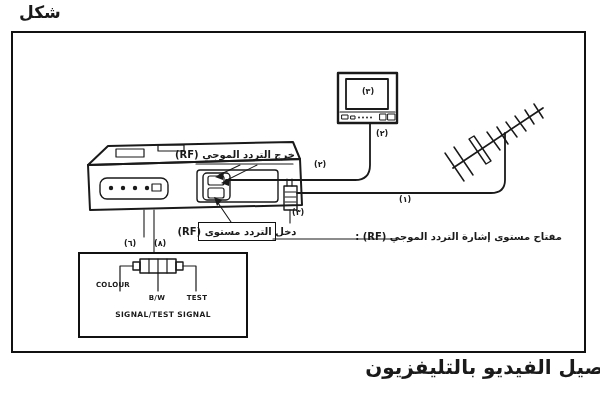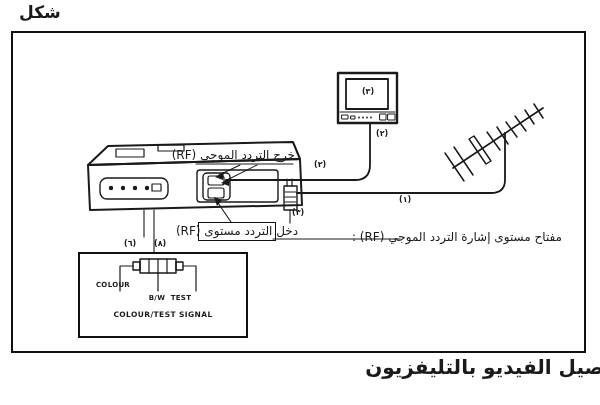--- a/index.html
+++ b/index.html
@@ -3,38 +3,38 @@
 <meta charset="utf-8">
 <style>
   html,body{margin:0;padding:0;}
   body{width:600px;height:405px;position:relative;background:#ffffff;
        font-family:"DejaVu Sans",sans-serif;color:#1a1a1a;overflow:hidden;}
   .abs{position:absolute;}
   #fig-label{left:19px;top:2px;font-size:17px;font-weight:bold;}
   #frame{left:11px;top:31px;width:571px;height:318px;border:2.5px solid #111;}
   #caption{left:0;top:355px;width:600px;text-align:right;font-size:20px;font-weight:bold;padding-left:24px;}
   #art{left:0;top:0;width:600px;height:405px;pointer-events:none;}
-  .ar-small{font-size:12px;font-weight:normal;direction:rtl;line-height:1.1;white-space:nowrap;}
+  .ar-small{font-size:10px;font-weight:bold;direction:rtl;line-height:1.1;white-space:nowrap;}
   #rf-out-label{left:191px;top:149px;width:104px;text-align:center;}
   #rf-in-label{left:198px;top:222px;width:78px;height:19px;border:1.5px solid #111;
                display:flex;align-items:center;justify-content:center;box-sizing:border-box;}
   #rf-switch-label{left:398px;top:231px;width:164px;text-align:right;}
   .callout{font-size:8px;font-weight:bold;white-space:nowrap;}
   #co-tv-screen{left:358px;top:87px;width:20px;text-align:center;}
   #co-tv-terminal{left:376px;top:129px;}
   #co-tv-cable{left:314px;top:160px;}
   #co-antenna{left:399px;top:195px;}
   #co-plug{left:292px;top:208px;}
   #co-panel-left{left:124px;top:239px;}
   #co-panel-right{left:154px;top:239px;}
   #signal-box{left:78px;top:252px;width:170px;height:86px;border:2px solid #111;box-sizing:border-box;}
   .en-small{font-size:7px;font-weight:bold;letter-spacing:0.3px;white-space:nowrap;}
   #opt-colour{left:94px;top:281px;width:38px;text-align:center;}
   #opt-bw{left:146px;top:294px;width:22px;text-align:center;}
-  #opt-test{left:168px;top:294px;width:26px;text-align:center;}
+  #opt-test{left:184px;top:294px;width:26px;text-align:center;}
   #signal-title{left:88px;top:310px;width:150px;text-align:center;font-size:7.5px;
                 font-weight:bold;letter-spacing:0.4px;}
 </style>
 </head>
 <body>
 
 <div id="fig-label" class="abs">شكل</div>
 
 <div id="frame" class="abs"></div>
 
@@ -133,15 +133,15 @@
 <div id="co-tv-cable" class="abs callout">(٢)</div>
 <div id="co-antenna" class="abs callout">(١)</div>
 <div id="co-plug" class="abs callout">(٣)</div>
 <div id="co-panel-left" class="abs callout">(٦)</div>
 <div id="co-panel-right" class="abs callout">(٨)</div>
 
 <div id="signal-box" class="abs"></div>
 <div id="opt-colour" class="abs en-small">COLOUR</div>
 <div id="opt-bw" class="abs en-small">B/W</div>
 <div id="opt-test" class="abs en-small">TEST</div>
-<div id="signal-title" class="abs">COLOUR/TEST SIGNAL</div>
+<div id="signal-title" class="abs">SIGNAL/TEST SIGNAL</div>
 
 <div id="caption" class="abs">توصيل الفيديو بالتليفزيون</div>
 
 </body></html>

